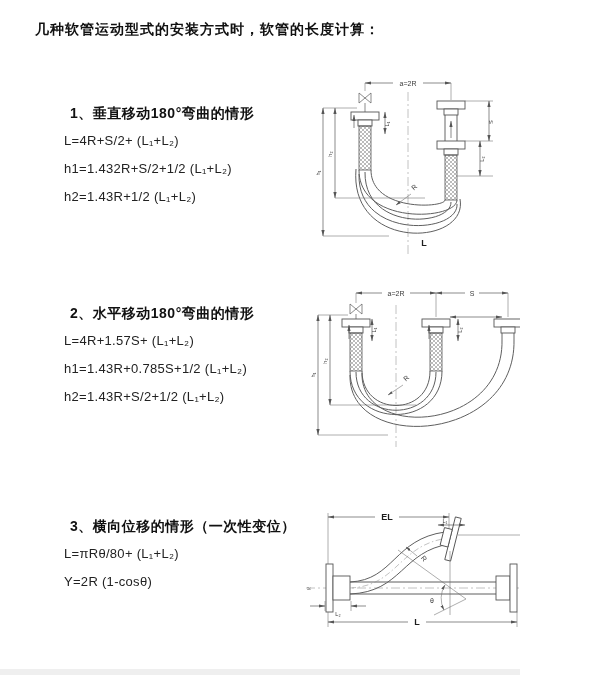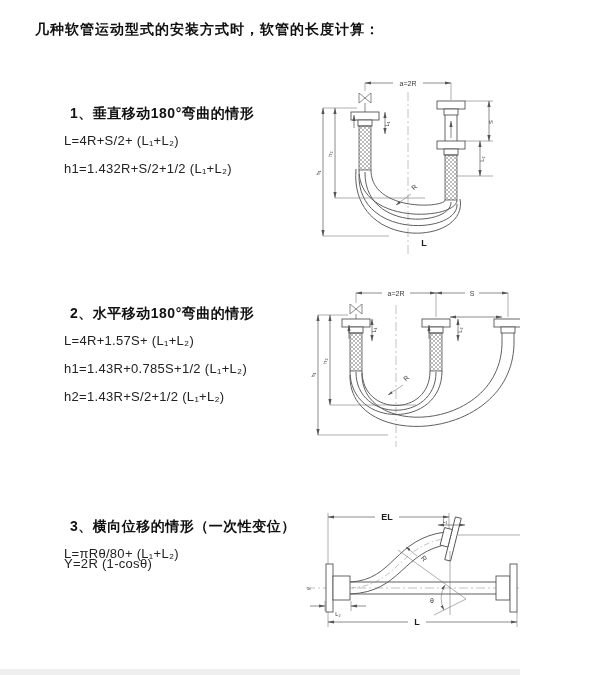--- a/index.html
+++ b/index.html
@@ -48,20 +48,21 @@
         <path d="M0,0.6 L9.5,3 L0,5.4 Z" fill="#555"></path>
       </marker>
     </defs>
   </svg>
 
   <div class="page-title">几种软管运动型式的安装方式时，软管的长度计算：</div>
 
   <div class="sec-heading" style="top:106px">1、垂直移动180°弯曲的情形</div>
   <div class="formula" style="top:134px">L=4R+S/2+ (L₁+L₂)</div>
   <div class="formula" style="top:162px">h1=1.432R+S/2+1/2 (L₁+L₂)</div>
+  <div class="formula" style="top:190px">h2=1.43R+1/2 (L₁+L₂)</div>
 
   <svg class="diagram" style="left:313px;top:68px" width="216" height="192" viewBox="0 0 216 192">
     <line class="cl" x1="95" y1="24" x2="95" y2="188"></line>
 
     <g>
       <line class="dim" x1="52" y1="15" x2="138" y2="15" marker-start="url(#arr)" marker-end="url(#arr)"></line>
       <line class="thin" x1="52" y1="15" x2="52" y2="23"></line>
       <line class="thin" x1="138" y1="15" x2="138" y2="32"></line>
       <rect class="lblbg" x="80" y="10.5" width="30" height="8"></rect>
       <text class="lbl" x="95" y="17.5" text-anchor="middle">a=2R</text>
@@ -204,21 +205,21 @@
     </g>
 
     <g>
       <text class="lbl" transform="rotate(-42 100 97)" x="100" y="97" text-anchor="middle">R</text>
       <line class="thin" x1="95" y1="102" x2="80" y2="112" marker-end="url(#arr)"></line>
     </g>
   </svg>
 
   <div class="sec-heading" style="top:519px">3、横向位移的情形（一次性变位）</div>
   <div class="formula" style="top:547px">L=πRθ/80+ (L₁+L₂)</div>
-  <div class="formula" style="top:557px">Y=2R (1-cosθ)</div>
+  <div class="formula" style="top:575px">Y=2R (1-cosθ)</div>
 
   <svg class="diagram" style="left:298px;top:503px" width="262" height="138" viewBox="0 0 262 138">
     <line class="cl" x1="8" y1="85" x2="254" y2="85"></line>
     <text class="lbl" x="9" y="88">≈</text>
 
     <g>
       <rect class="part" x="28" y="61" width="7" height="48"></rect>
       <rect class="part" x="35" y="73" width="17" height="24"></rect>
     </g>
 

